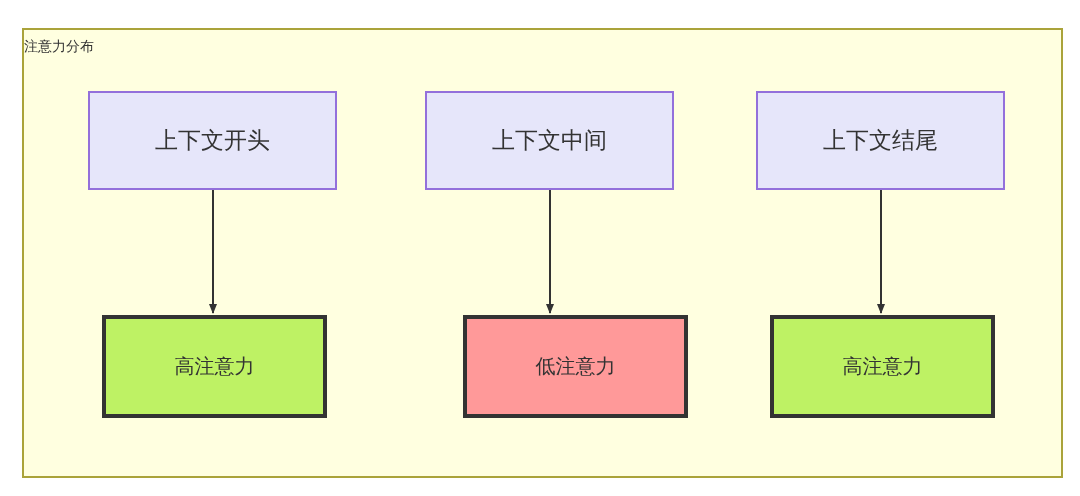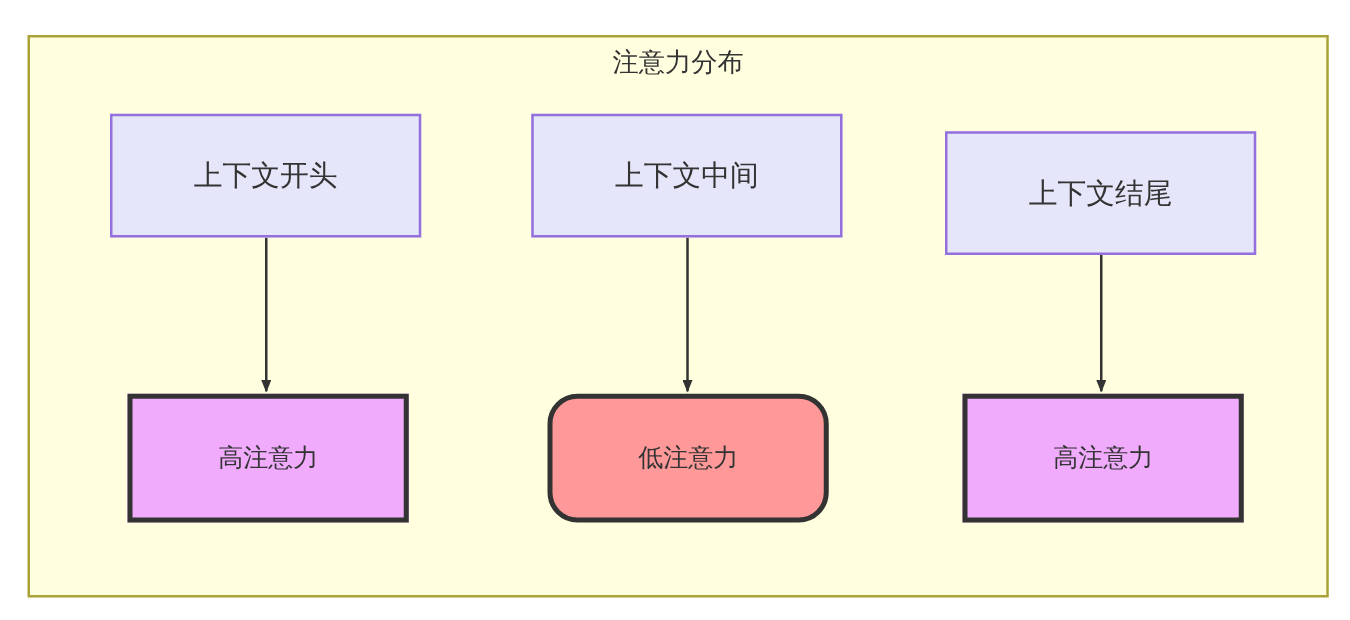--- a/index.html
+++ b/index.html
@@ -31,22 +31,22 @@
     background: #ffffe0;
     border: 2px solid #aaa33a;
     box-sizing: border-box;
   }
 
   .subgraph-title {
     position: absolute;
     left: 0;
     top: 8px;
     width: 100%;
-    text-align: center;
-    font-size: 21px;
+    text-align: left;
+    font-size: 14px;
     color: #333333;
     line-height: 1.2;
     white-space: nowrap;
   }
 
   
   #edges {
     position: absolute;
     left: 0;
     top: 0;
@@ -65,41 +65,41 @@
     border: 2px solid #9370db;
     display: flex;
     align-items: center;
     justify-content: center;
     font-size: 23px;
     color: #333333;
     white-space: nowrap;
   }
   .node-top.n1 { left: 88px;  top: 91px; }
   .node-top.n2 { left: 425px; top: 91px; font-family: Liberation Mono, monospace; }
-  .node-top.n3 { left: 756px; top: 105px; text-align: center; }
+  .node-top.n3 { left: 756px; top: 91px; text-align: center; }
 
   
   .node-bottom {
     position: absolute;
     box-sizing: border-box;
     width: 225px;
     height: 103px;
     border: 4px solid #333333;
     display: flex;
     align-items: center;
     justify-content: center;
     font-size: 20px;
     color: #333333;
     white-space: nowrap;
   }
   .node-bottom.b1 { left: 102px; top: 315px; }
-  .node-bottom.b2 { left: 438px; top: 315px; border-radius: 24px; }
+  .node-bottom.b2 { left: 463px; top: 315px; }
   .node-bottom.b3 { left: 770px; top: 315px; }
 
-  .fill-high { background: #f0abfc; }
+  .fill-high { background: #bef264; }
   .fill-low  { background: #ff9999; }
 </style>
 </head>
 <body>
 
 <div id="canvas">
 
   <div class="subgraph">
     <div class="subgraph-title">注意力分布</div>
   </div>

